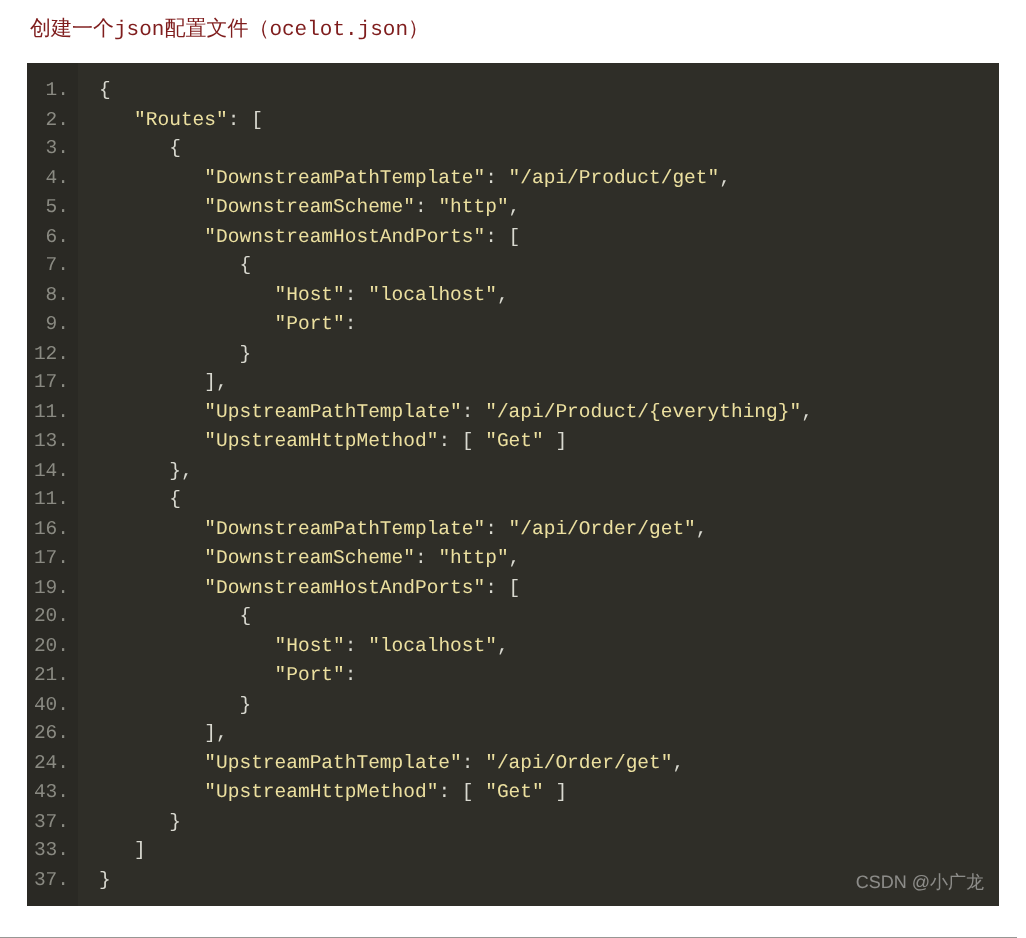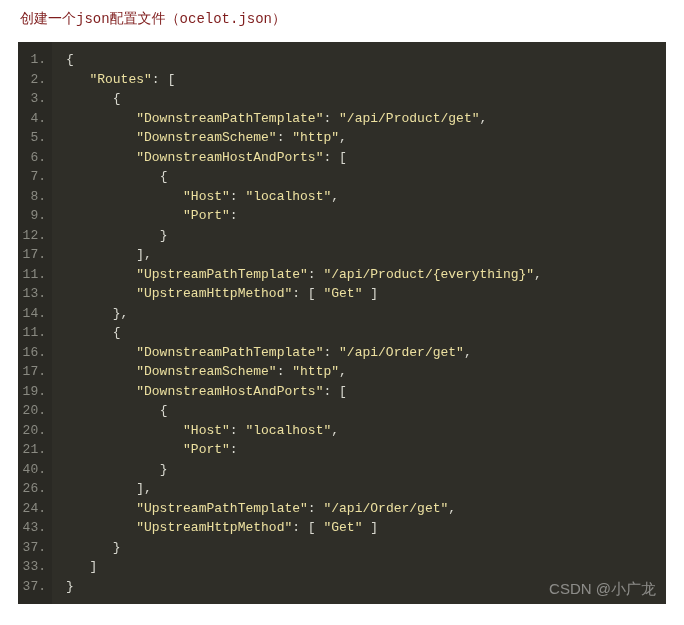--- a/index.html
+++ b/index.html
@@ -44,21 +44,21 @@
     flex: 1;
     overflow: hidden;
   }
   .code .row { display:block; }
   .k { color: #ece0a0; }   
   .p { color: #d9d9d0; }   
   .watermark {
     position: absolute;
     right: 10px;
     bottom: 6px;
-    font-size: 15px;
+    font-size: 12px;
     color: rgba(255,255,255,0.45);
     font-family: -apple-system, sans-serif;
   }
 </style>
 </head>
 <body>
 
 <div class="title">创建一个json配置文件（ocelot.json）</div>
 
 <div class="code-block">

